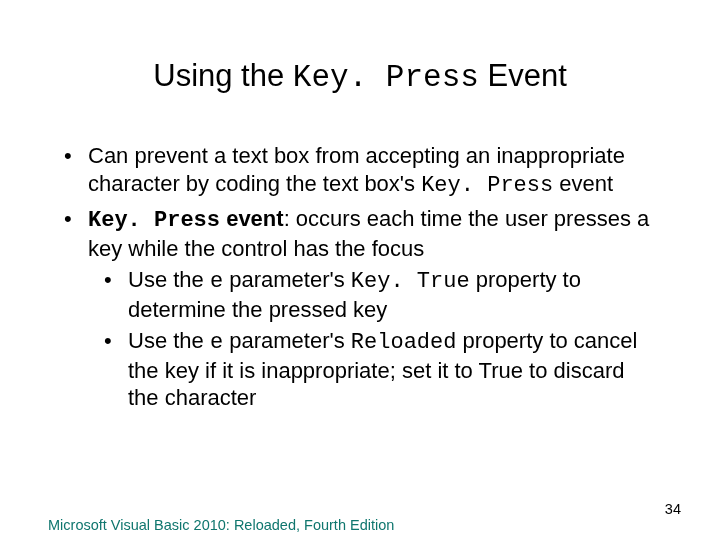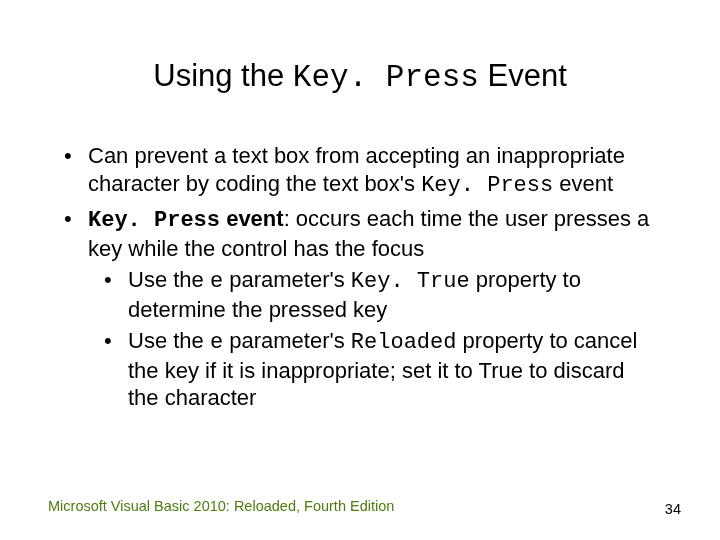--- a/index.html
+++ b/index.html
@@ -74,24 +74,24 @@
     font-size: 22px;
   }
   .mono {
     font-family: "Courier New", Courier, monospace;
   }
   .bold {
     font-weight: 700;
   }
   .footer-left {
     position: absolute;
-    bottom: 26px;
+    bottom: 7px;
     left: 48px;
     font-size: 14.5px;
-    color: #4d7c0f;
+    color: #0f766e;
   }
   .footer-right {
     position: absolute;
     bottom: 23px;
     right: 39px;
     font-size: 14.5px;
     color: #000000;
   }
 </style>
 </head>

